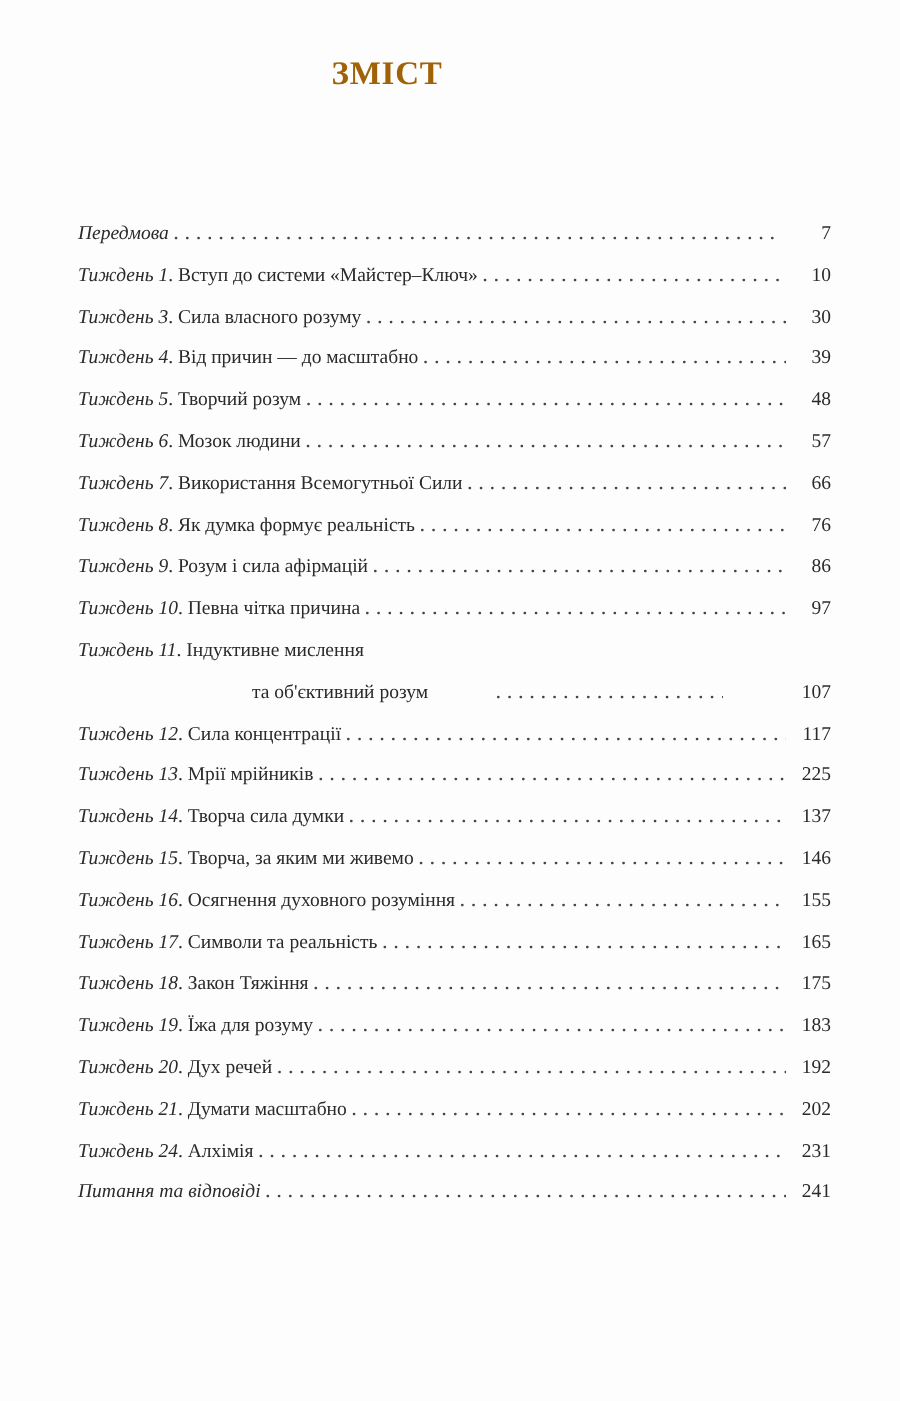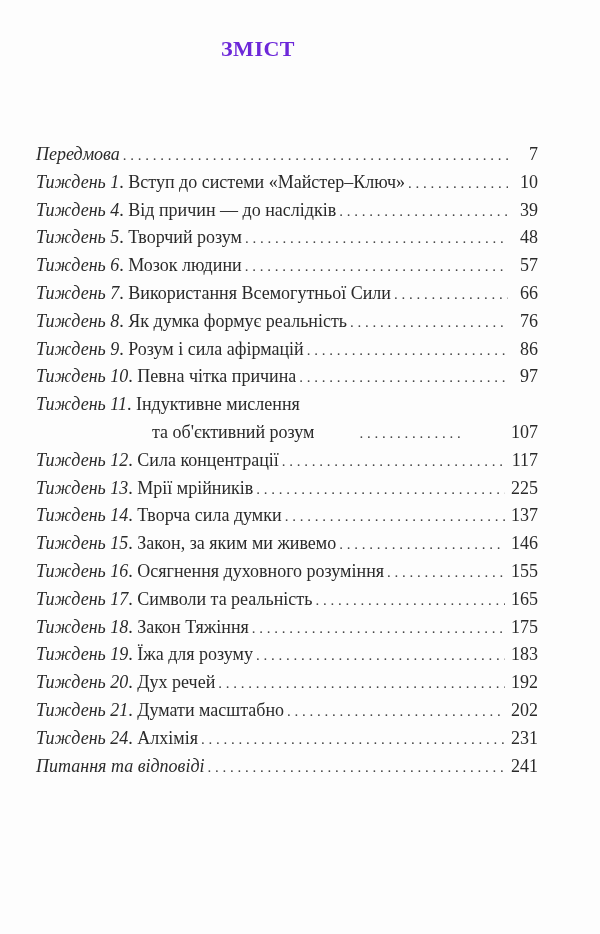--- a/index.html
+++ b/index.html
@@ -23,28 +23,28 @@
   }
   .title {
     position: absolute;
     top: 36px;
     left: 0;
     width: 516px;
     text-align: center;
     font-size: 22px;
     font-weight: bold;
     letter-spacing: 0.5px;
-    color: #6d28d9;
+    color: #a16207;
   }
   .toc {
     position: absolute;
     top: 141px;
-    left: 36px;
+    left: 52px;
     width: 502px;
-    font-size: 18px;
+    font-size: 13px;
   }
   .row {
     display: flex;
     align-items: baseline;
     height: 27.8px;
     line-height: 27.8px;
     white-space: nowrap;
   }
   .row .label {
     flex: 0 0 auto;
@@ -89,23 +89,28 @@
       <span class="page-num">7</span>
     </div>
 
     <div class="row">
       <span class="label"><i>Тиждень 1</i>. <span>Вступ до системи «Майстер–Ключ»</span></span>
       <span class="leader"></span>
       <span class="page-num">10</span>
     </div>
 
 
-
-    <div class="row">
-      <span class="label"><i>Тиждень 4</i>. <span>Від причин — до наслідків</span></span>
+    <div class="row">
+      <span class="label"><i>Тиждень 3</i>. <span>Сила власного розуму</span></span>
+      <span class="leader"></span>
+      <span class="page-num">30</span>
+    </div>
+
+    <div class="row">
+      <span class="label"><i>Тиждень 4</i>. <span>Від причин — до масштабно</span></span>
       <span class="leader"></span>
       <span class="page-num">39</span>
     </div>
 
     <div class="row">
       <span class="label"><i>Тиждень 5</i>. <span>Творчий розум</span></span>
       <span class="leader"></span>
       <span class="page-num">48</span>
     </div>
 
@@ -160,21 +165,21 @@
       <span class="page-num">225</span>
     </div>
 
     <div class="row">
       <span class="label"><i>Тиждень 14</i>. <span>Творча сила думки</span></span>
       <span class="leader"></span>
       <span class="page-num">137</span>
     </div>
 
     <div class="row">
-      <span class="label"><i>Тиждень 15</i>. <span>Закон, за яким ми живемо</span></span>
+      <span class="label"><i>Тиждень 15</i>. <span>Творча, за яким ми живемо</span></span>
       <span class="leader"></span>
       <span class="page-num">146</span>
     </div>
 
     <div class="row">
       <span class="label"><i>Тиждень 16</i>. <span>Осягнення духовного розуміння</span></span>
       <span class="leader"></span>
       <span class="page-num">155</span>
     </div>
 

